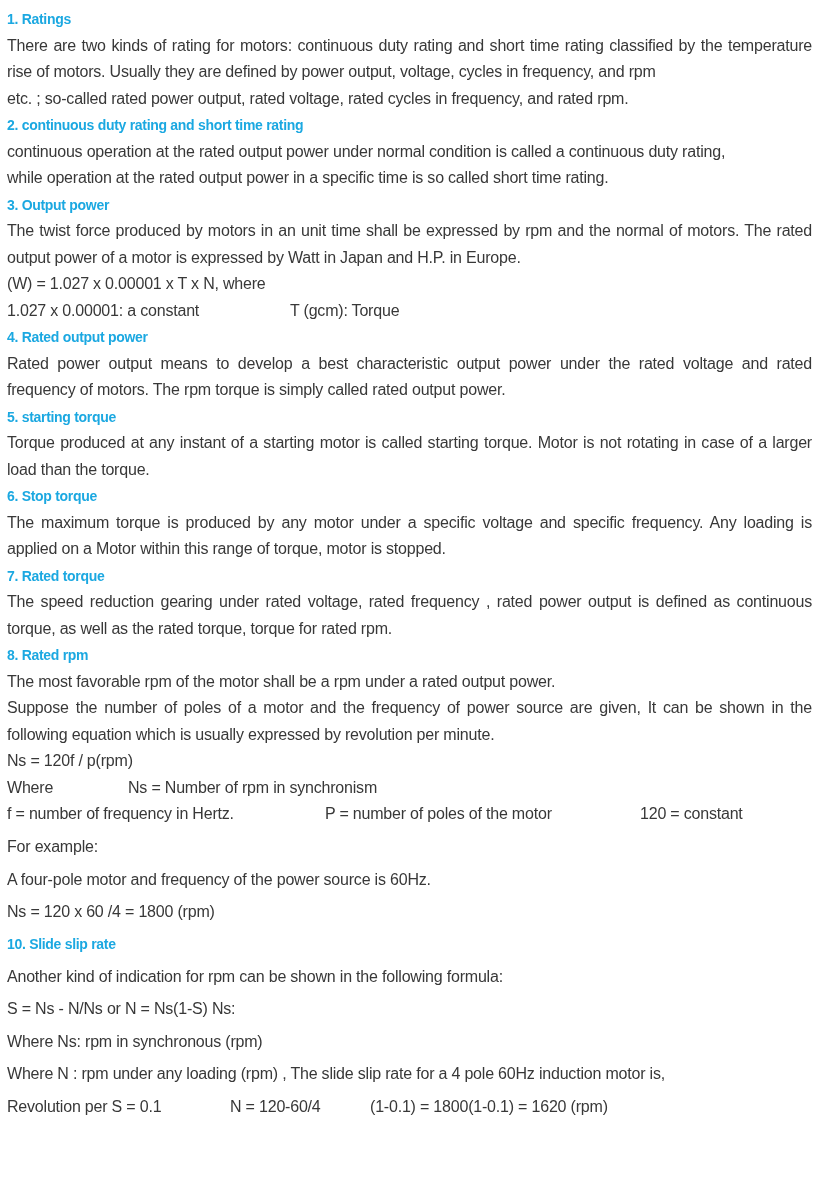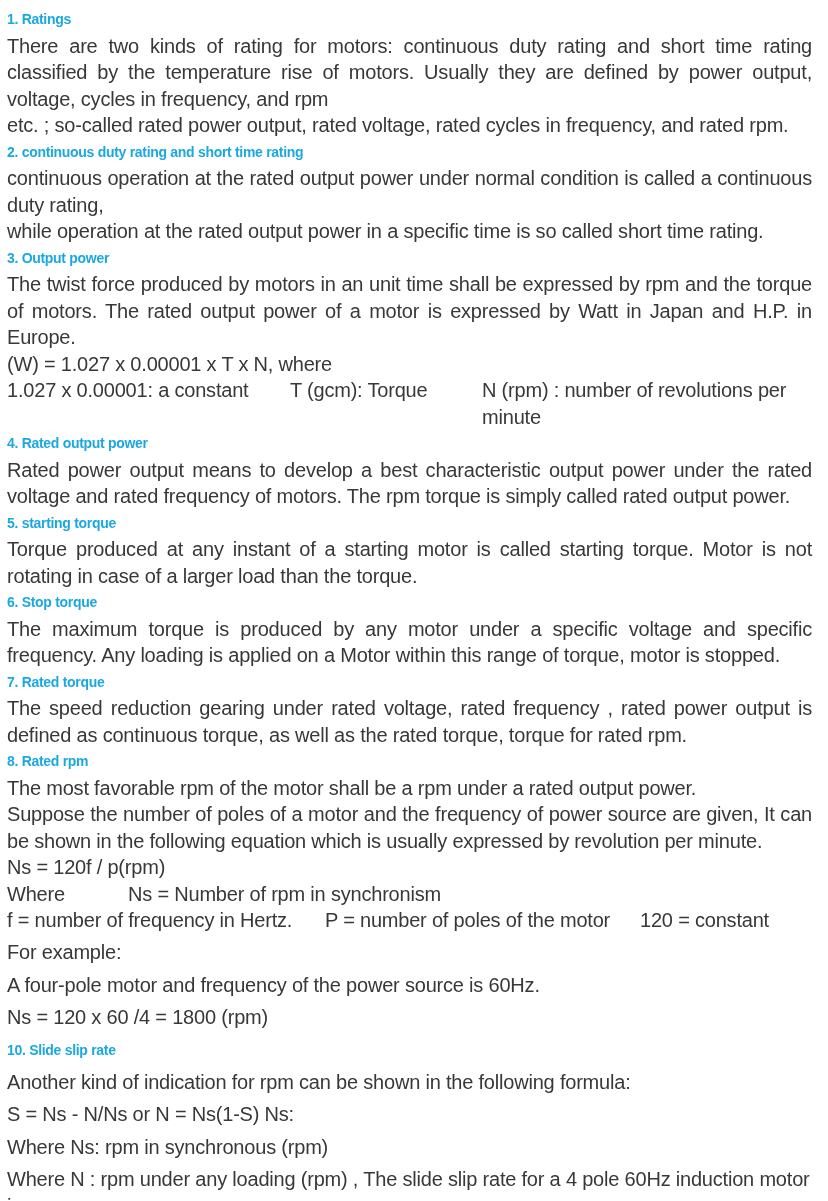--- a/index.html
+++ b/index.html
@@ -18,21 +18,21 @@
   .doc{padding:6px 16px 8px 7px;}
   h2{
     font-size:14px;
     line-height:26.5px;
     margin:0;
     font-weight:bold;
     color:var(--heading-color);
     letter-spacing:-0.3px;
   }
   p,.row{
-    font-size:20px;
+    font-size:16px;
     line-height:26.5px;
     margin:0;
     letter-spacing:-0.2px;
   }
   p.j{text-align:justify;}
   .row{display:flex;}
   .row .col{flex:none;white-space:nowrap;}
   .row .grow{flex:1;white-space:normal;}
   
   .sp{line-height:27px;margin-top:5.5px;}
@@ -51,26 +51,25 @@
   </section>
 
   <section>
     <h2>2. continuous duty rating and short time rating</h2>
     <p class="j">continuous operation at the rated output power under normal condition is called a continuous duty rating,</p>
     <p class="j">while operation at the rated output power in a specific time is so called short time rating.</p>
   </section>
 
   <section>
     <h2>3. Output power</h2>
-    <p class="j">The twist force produced by motors in an unit time shall be expressed by rpm and the torque of motors. The rated output power of a motor is expressed by Watt in Japan and H.P. in Europe.</p>
+    <p class="j">The twist force produced by motors in an unit time shall be expressed by rpm and the normal of motors. The rated output power of a motor is expressed by Watt in Japan and H.P. in Europe.</p>
     <p>(W) = 1.027 x 0.00001 x T x N, where</p>
     <div class="row">
       <span class="col" style="width:283px">1.027 x 0.00001: a constant</span>
       <span class="col" style="width:192px">T (gcm): Torque</span>
-      <span class="grow">N (rpm) :  number of revolutions per minute</span>
     </div>
   </section>
 
   <section>
     <h2>4. Rated output power</h2>
     <p class="j">Rated power output means to develop a best characteristic output power under the rated voltage and rated frequency of motors. The rpm torque is simply called rated output power.</p>
   </section>
 
   <section>
     <h2>5. starting torque</h2>

